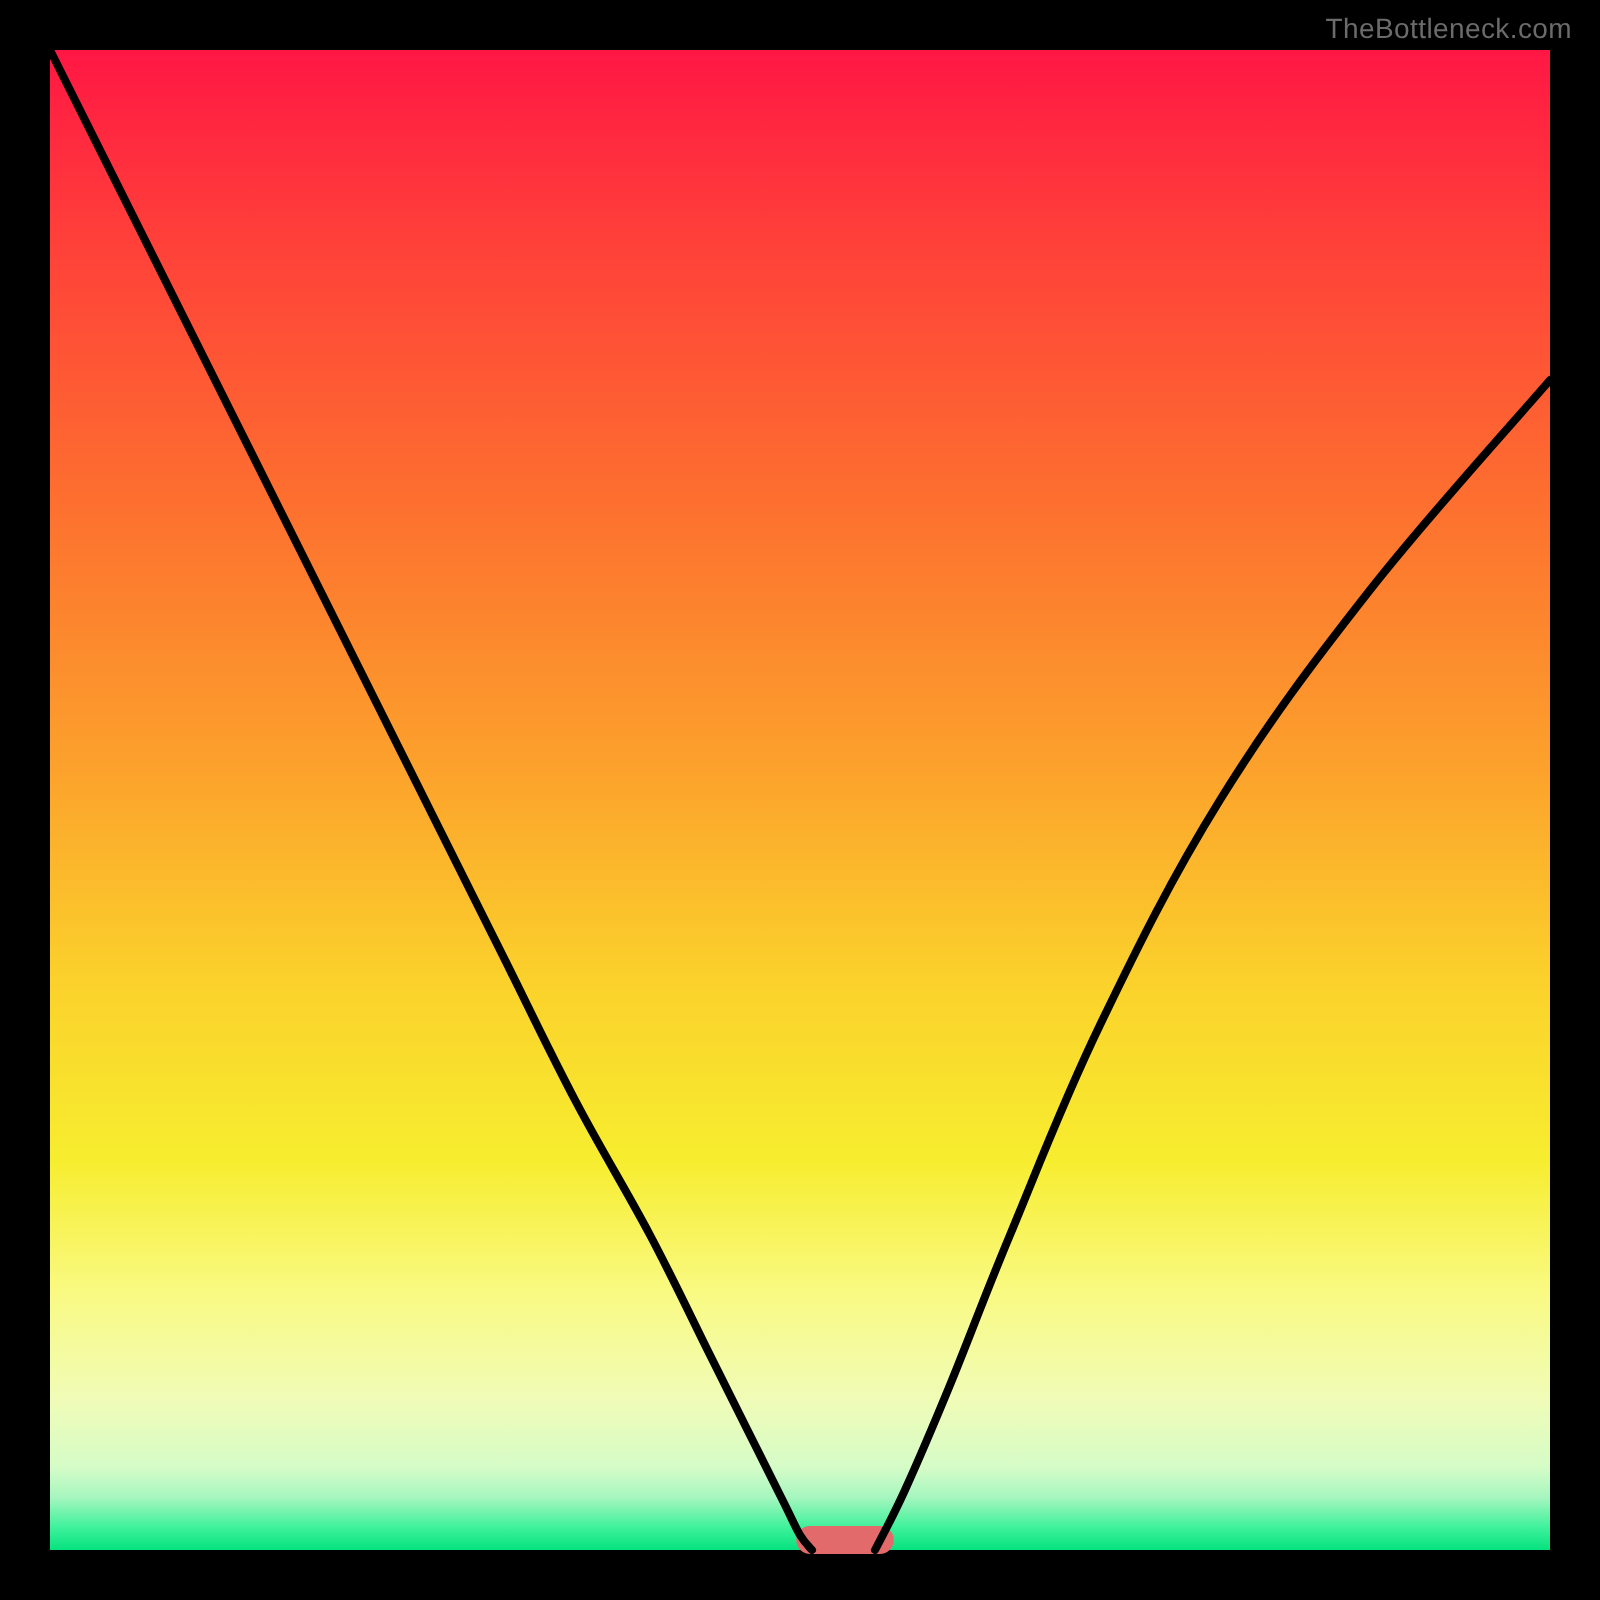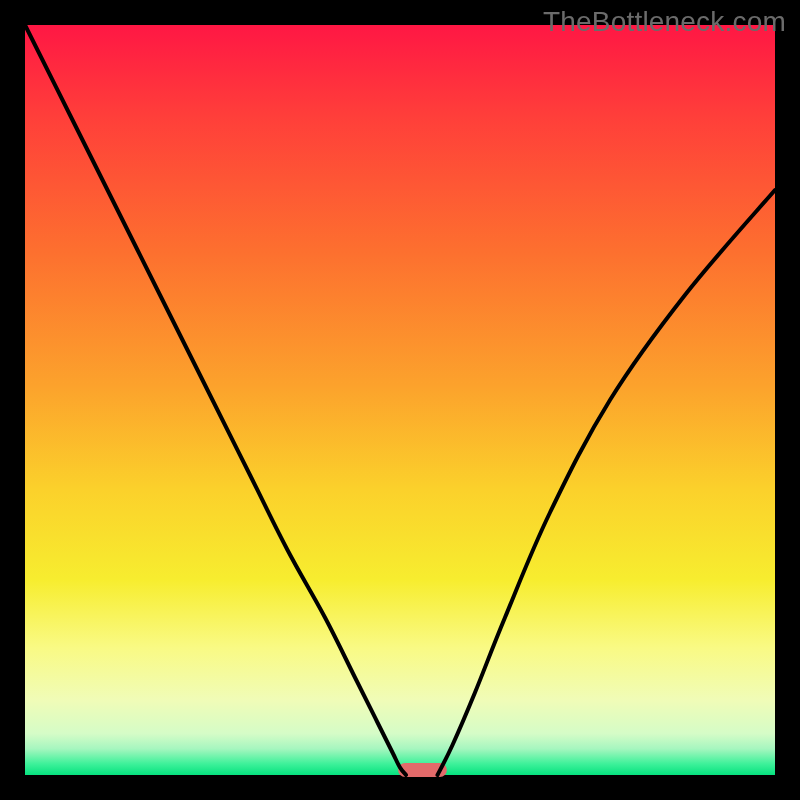--- a/index.html
+++ b/index.html
@@ -15,21 +15,21 @@
     position: absolute;
     left: 0; top: 0;
     width: 800px; height: 800px;
     background: #000;
   }
   .watermark {
     position: absolute;
     top: 6px;
     right: 14px;
     color: #6b6b6b;
-    font-size: 28px;
+    font-size: 14px;
     font-weight: 500;
     letter-spacing: 0.2px;
     z-index: 10;
     user-select: none;
   }
   svg {
     position: absolute;
     left: 0; top: 0;
     display: block;
   }

